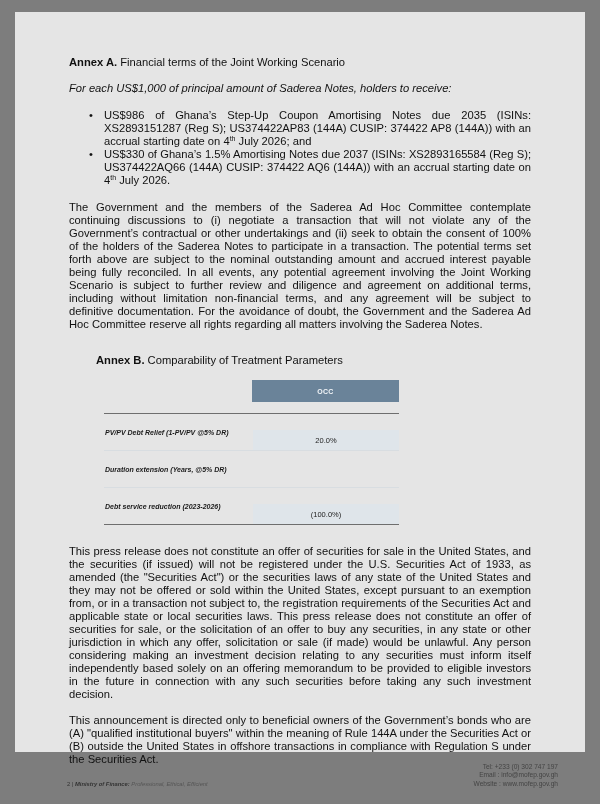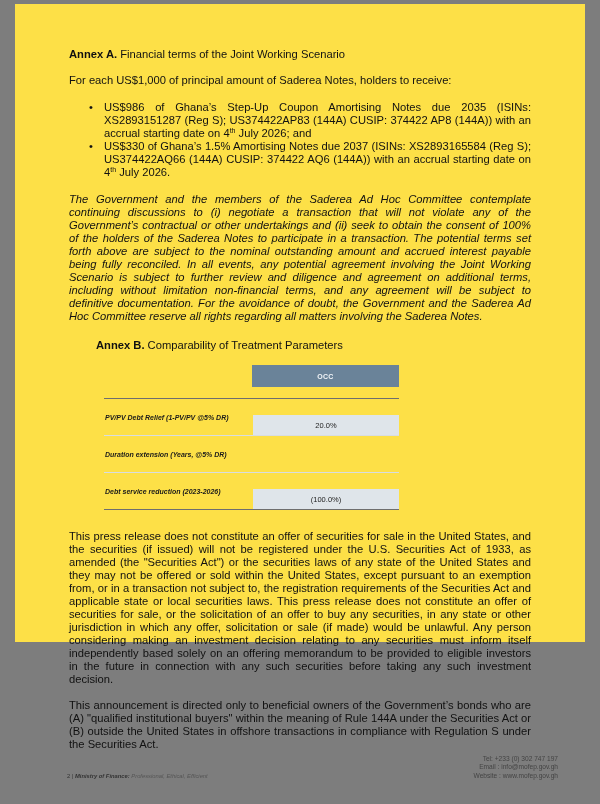--- a/index.html
+++ b/index.html
@@ -4,37 +4,37 @@
 <style>
   html, body { margin: 0; padding: 0; }
   body {
     width: 600px; height: 804px; overflow: hidden;
     background: #7d7d7d;
     font-family: "Liberation Sans", sans-serif;
     color: #111;
     position: relative;
   }
   .page {
-    position: absolute; left: 15px; top: 4px; width: 570px; height: 638px;
-    background: #fde047;
+    position: absolute; left: 15px; top: 12px; width: 570px; height: 740px;
+    background: #e5e5e5;
   }
   .content {
     position: absolute; left: 54px; top: 44px; width: 462px;
     font-size: 11.2px; line-height: 13px;
   }
   .heading { margin: 0 0 13px 0; }
   .heading b { font-weight: bold; }
   p { margin: 0; }
   .justify { text-align: justify; }
-  .intro { margin-bottom: 14px; }
+  .intro { margin-bottom: 14px; font-style: italic; }
   ul.bullets { list-style: none; margin: 0 0 14px 0; padding: 0; }
   ul.bullets li { position: relative; padding-left: 35px; text-align: justify; }
   ul.bullets li .dot { position: absolute; left: 20px; top: 0; }
   sup { font-size: 7px; line-height: 0; vertical-align: 4px; }
-  .italic { font-style: italic; margin-bottom: 16px; }
+  .italic { margin-bottom: 23px; }
   .annexb { margin-bottom: 13px; margin-left: 27px; }
 
   .table-wrap { position: relative; width: 462px; height: 150px; margin-bottom: 15px; }
   .occ-head {
     position: absolute; left: 183px; top: 0; width: 147px; height: 22px;
     background: #6a8399; color: #f2f5f8; font-size: 7px; font-weight: bold;
     display: flex; align-items: center; justify-content: center; letter-spacing: 0.3px;
   }
   .tbl { position: absolute; left: 35px; top: 33px; width: 295px; border-top: 1.5px solid #6e6e6e; border-bottom: 1.5px solid #6e6e6e; }
   .tbl-row { display: flex; height: 36px; border-top: 1px solid #d8dde1; }

